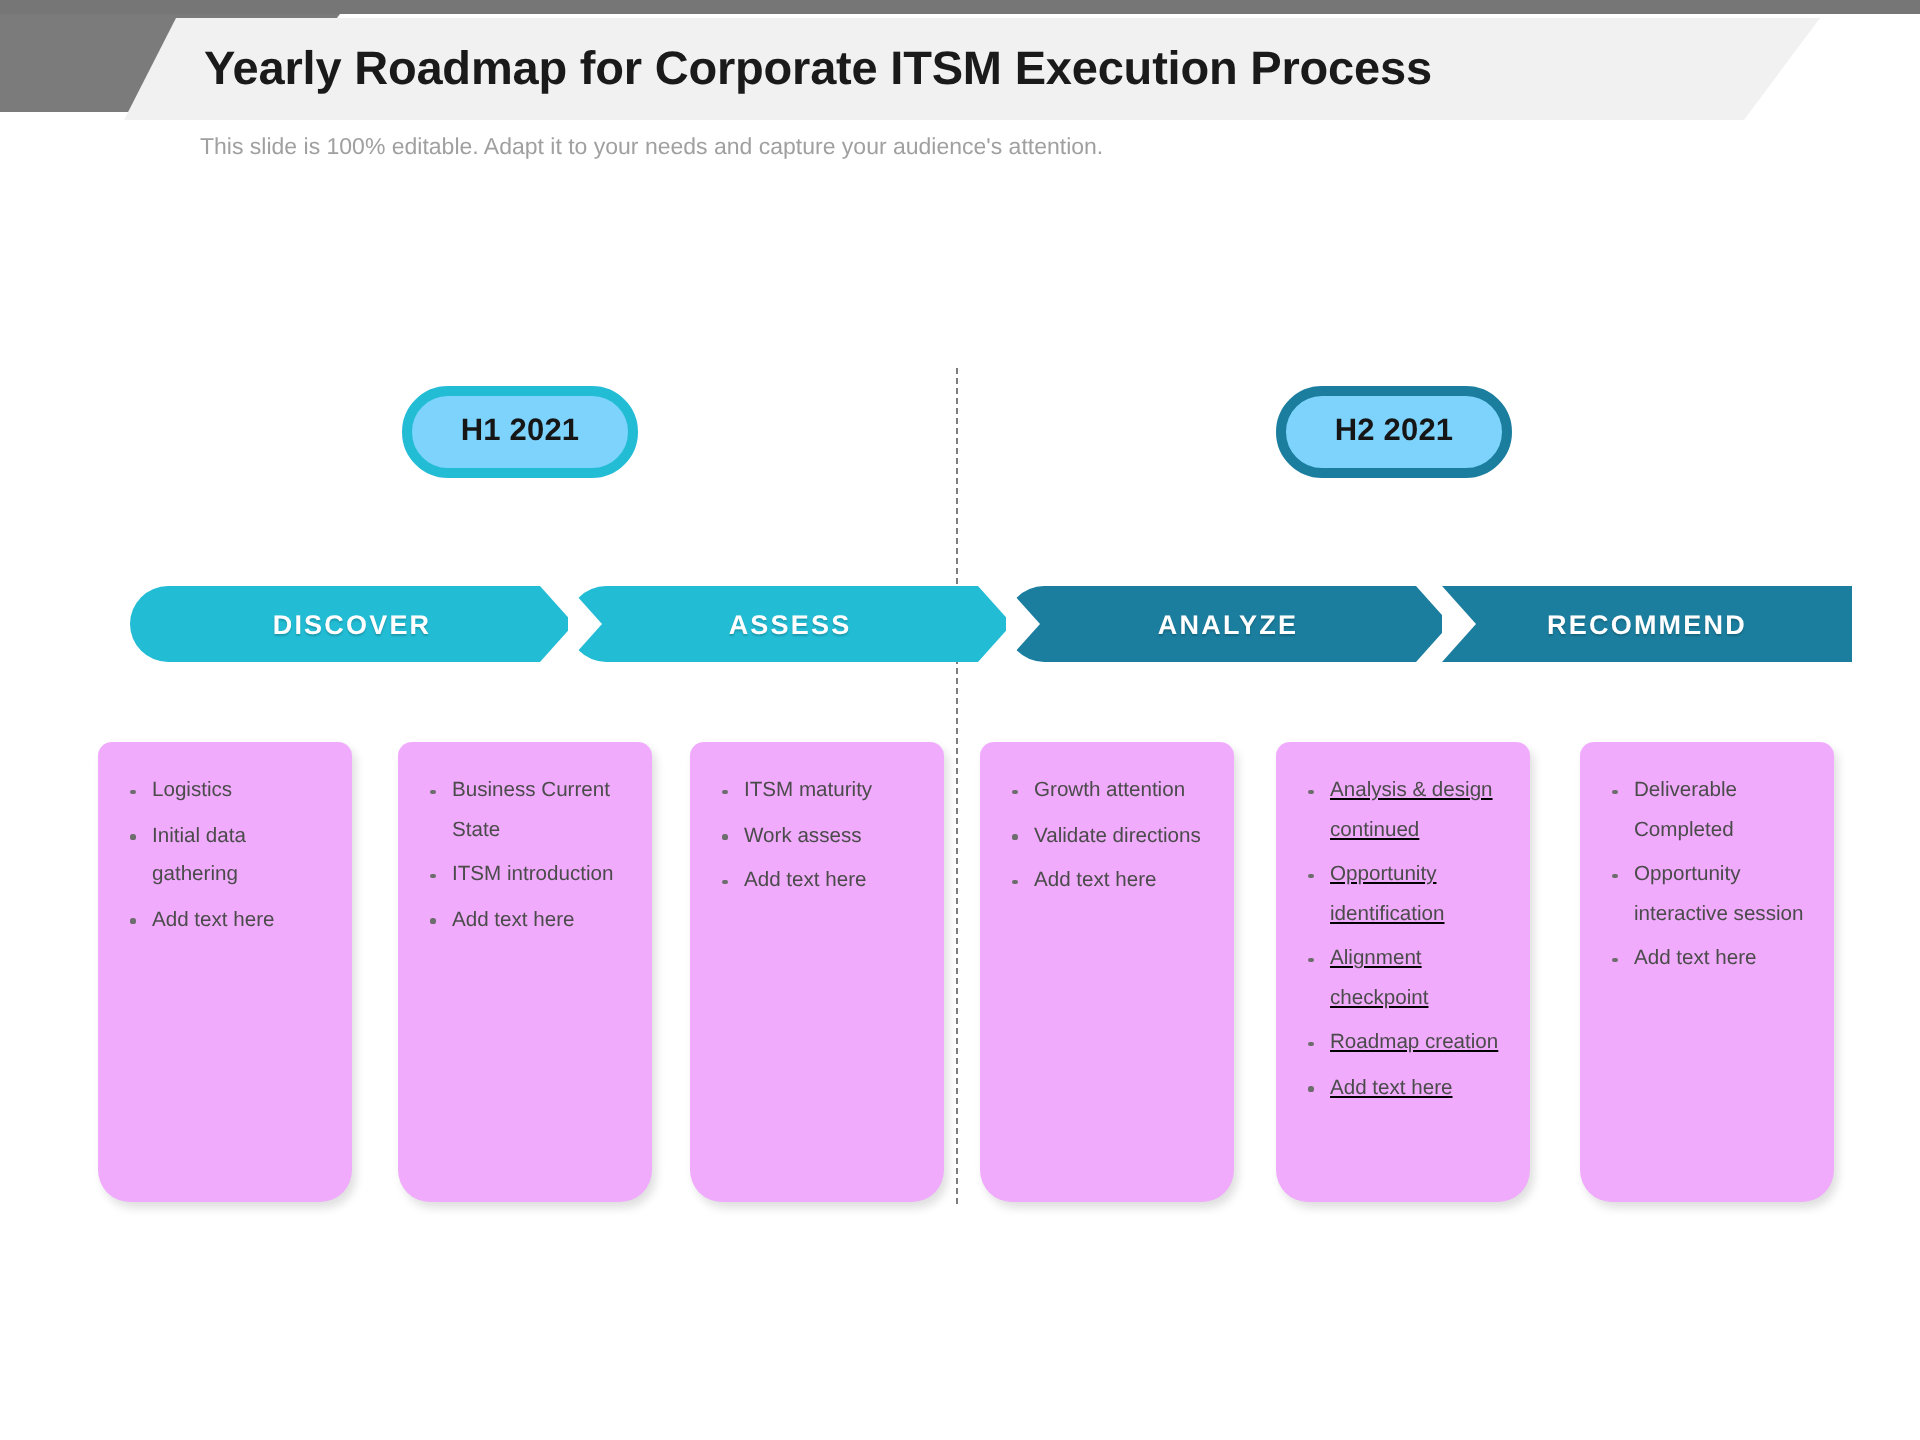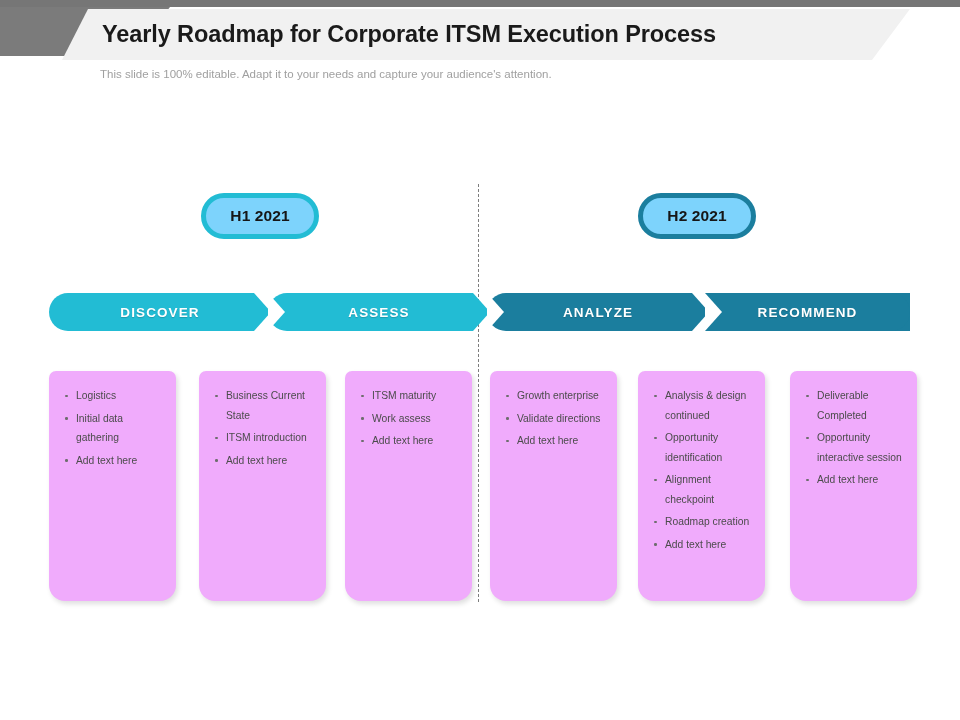--- a/index.html
+++ b/index.html
@@ -84,21 +84,21 @@
     border: 5.5px solid #22BCD4;
   }
   #badge-h2 {
     left: 638px; top: 193px;
     border: 5.5px solid #1B7E9E;
   }
 
   
   #chevron-band {
     position: absolute;
-    left: 0; top: 293px;
+    left: 16px; top: 293px;
     width: 884px; height: 38px;
   }
   .chevron {
     position: absolute;
     top: 0;
     height: 38px;
     display: flex;
     align-items: center;
     justify-content: center;
   }
@@ -239,26 +239,26 @@
     </div>
     <div class="content-card" style="left: 345px;">
       <ul class="bullet-list">
         <li class="bullet-item">ITSM maturity</li>
         <li class="bullet-item">Work assess</li>
         <li class="bullet-item">Add text here</li>
       </ul>
     </div>
     <div class="content-card" style="left: 490px;">
       <ul class="bullet-list">
-        <li class="bullet-item">Growth enterprise</li>
+        <li class="bullet-item">Growth attention</li>
         <li class="bullet-item">Validate directions</li>
         <li class="bullet-item">Add text here</li>
       </ul>
     </div>
-    <div class="content-card" style="left: 638px;">
+    <div class="content-card" style="left: 638px; text-decoration: underline;">
       <ul class="bullet-list">
         <li class="bullet-item">Analysis &amp; design continued</li>
         <li class="bullet-item">Opportunity identification</li>
         <li class="bullet-item">Alignment checkpoint</li>
         <li class="bullet-item">Roadmap creation</li>
         <li class="bullet-item">Add text here</li>
       </ul>
     </div>
     <div class="content-card" style="left: 790px;">
       <ul class="bullet-list">

